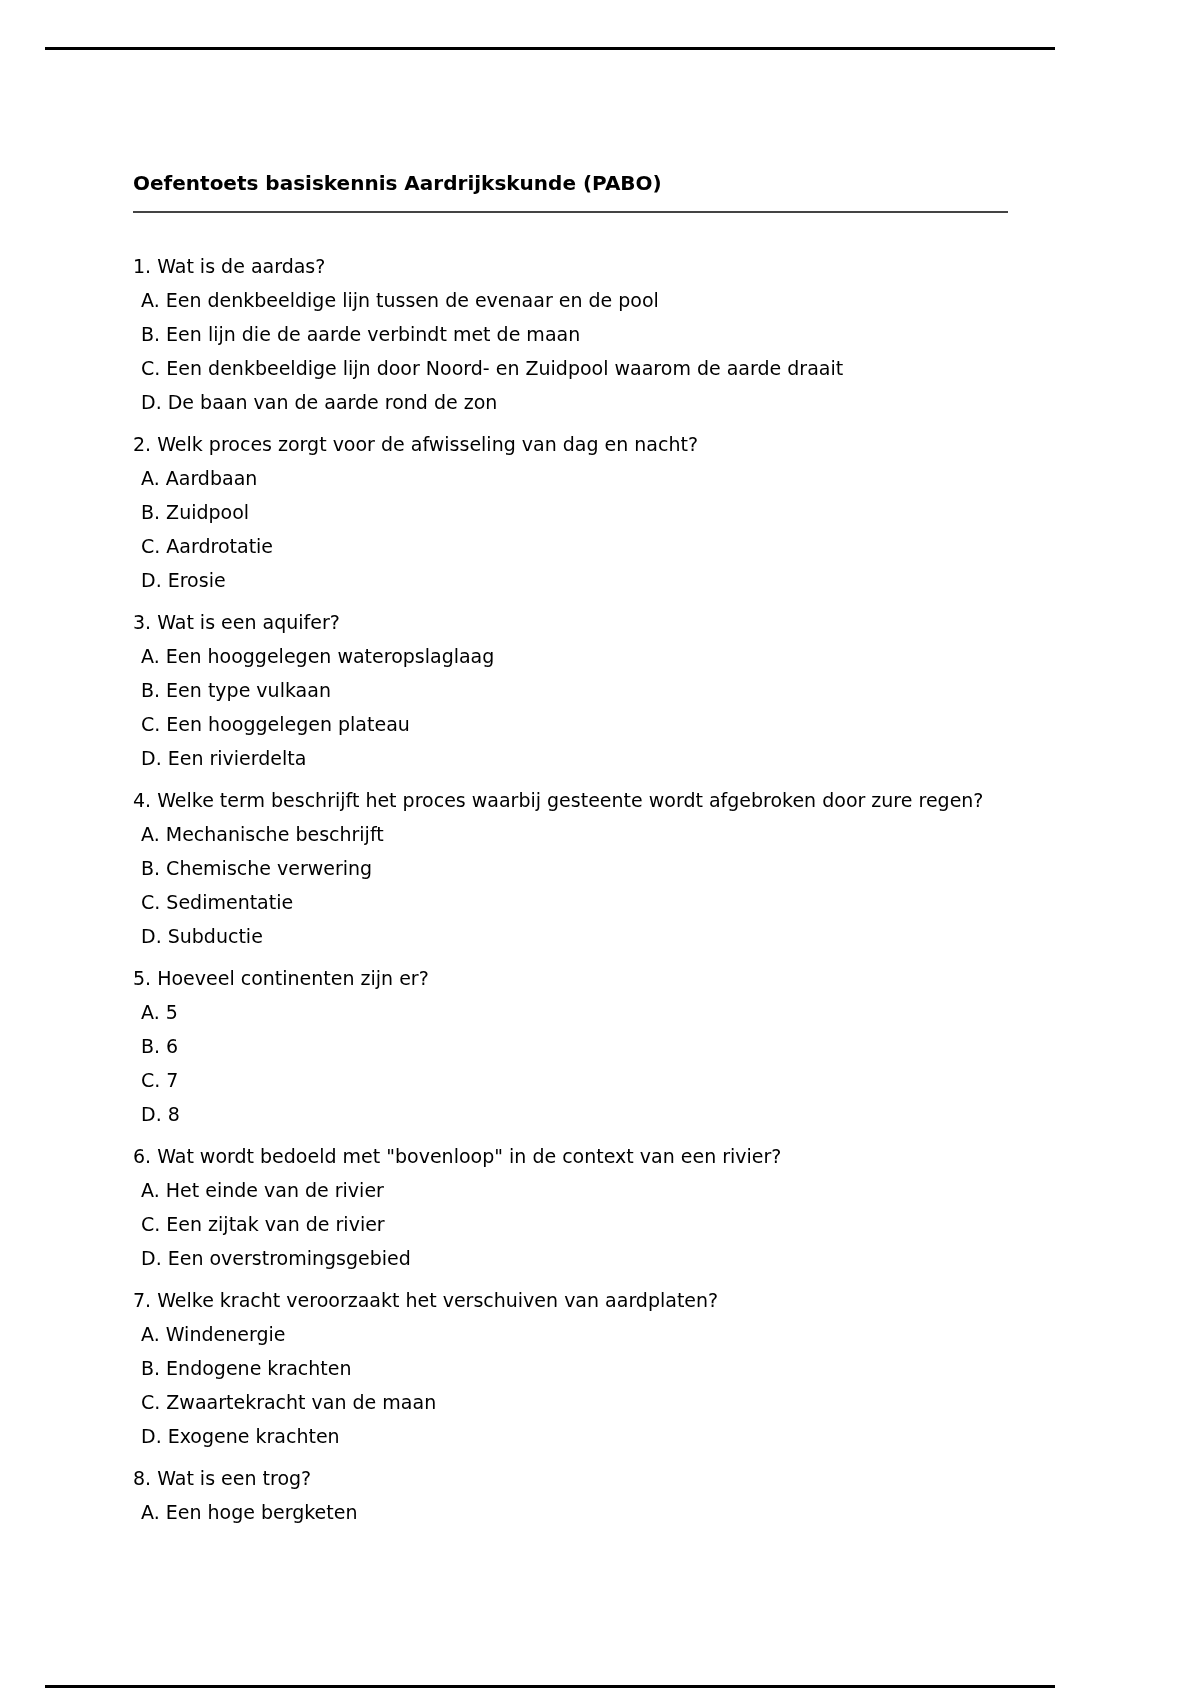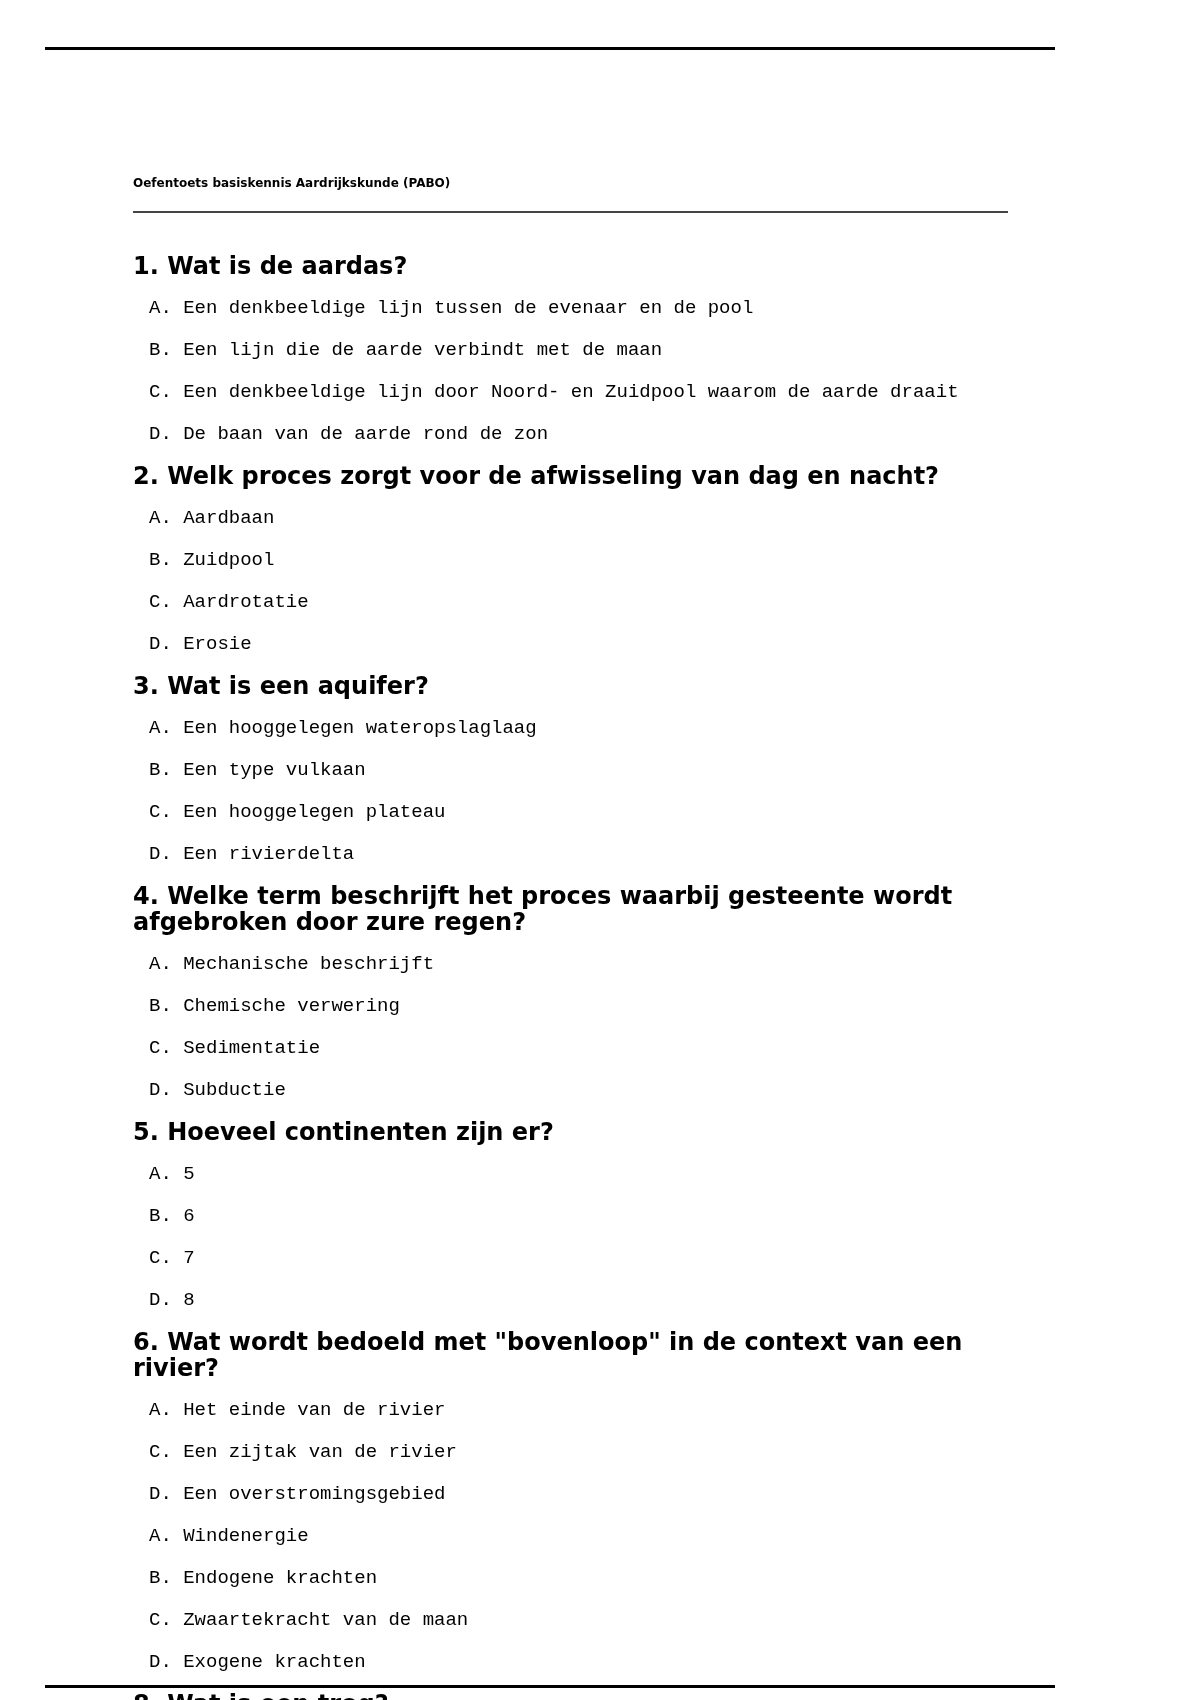--- a/index.html
+++ b/index.html
@@ -26,48 +26,47 @@
   .rule-bottom { top: 1685px; }
 
   .content {
     position: absolute;
     left: 133px;
     top: 170px;
     width: 875px;
   }
   .doc-title {
     margin: 0;
-    font-size: 12px;
+    font-size: 20px;
     font-weight: bold;
     line-height: 26px;
   }
   .title-rule {
     border: none;
     border-top: 2px solid #444444;
     margin: 15px 0 0 0;
     width: 100%;
   }
   .questions {
     margin-top: 40px;
   }
   .question {
     margin: 0 0 16px 0;
   }
   .q-heading {
     margin: 0;
-    font-size: 24px;
-    font-weight: bold;
+    font-size: 19px;
+    font-weight: normal;
     line-height: 26px;
   }
   .q-option {
-    margin: 16px;
+    margin: 8px;
     font-size: 19px;
     font-weight: normal;
     line-height: 26px;
-    font-family: Liberation Mono, monospace;
   }
 </style>
 </head>
 <body>
 
 <div class="rule-bar rule-top"></div>
 
 <div class="content">
   <h1 class="doc-title">Oefentoets basiskennis Aardrijkskunde (PABO)</h1>
   <hr class="title-rule">
@@ -113,20 +112,21 @@
       </div>
 
   <div class="question">
     <p class="q-heading">6. Wat wordt bedoeld met "bovenloop" in de context van een rivier?</p>
   <p class="q-option">A. Het einde van de rivier</p>
         <p class="q-option">C. Een zijtak van de rivier</p>
         <p class="q-option">D. Een overstromingsgebied</p>
       </div>
 
   <div class="question">
+    <p class="q-heading">7. Welke kracht veroorzaakt het verschuiven van aardplaten?</p>
   <p class="q-option">A. Windenergie</p>
         <p class="q-option">B. Endogene krachten</p>
         <p class="q-option">C. Zwaartekracht van de maan</p>
         <p class="q-option">D. Exogene krachten</p>
       </div>
 
   <div class="question">
     <p class="q-heading">8. Wat is een trog?</p>
   <p class="q-option">A. Een hoge bergketen</p>
       </div>

